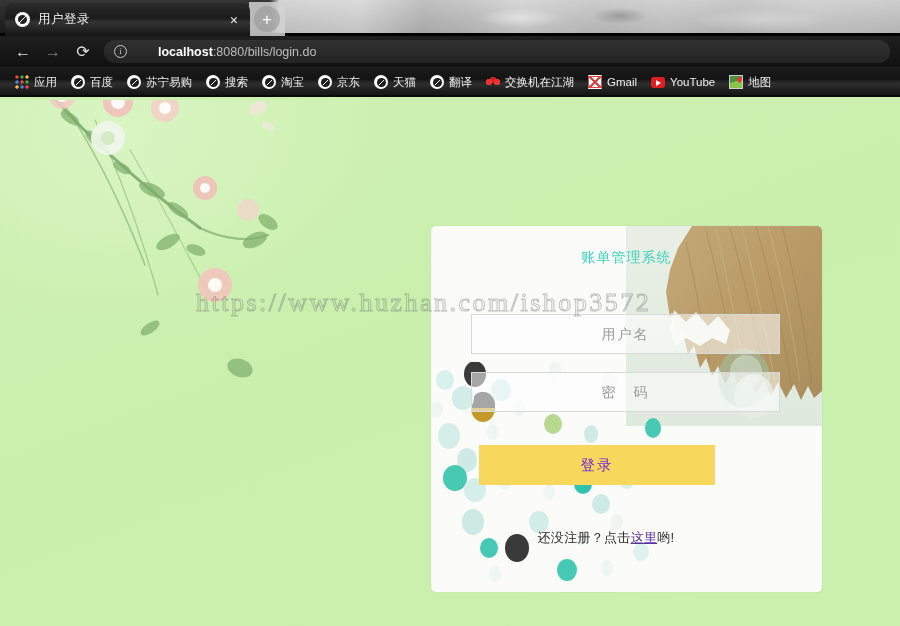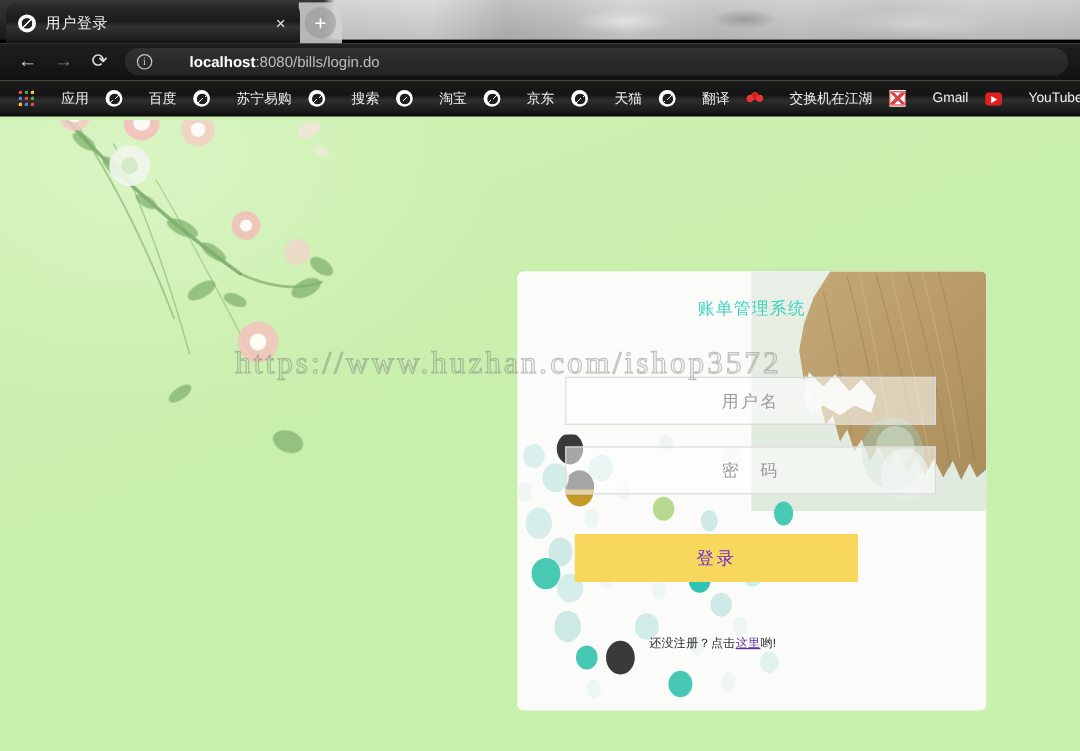--- a/index.html
+++ b/index.html
@@ -182,21 +182,21 @@
   .bookmarks::after {
     content: "";
     position: absolute;
     left: 0; right: 0; bottom: 0;
     height: 2px;
     background: #0a0a0a;
   }
   .bm {
     display: flex;
     align-items: center;
-    gap: 22px;
+    gap: 5px;
     padding: 2px 5px;
     color: #f0f0f0;
     font-size: 11.5px;
     white-space: nowrap;
     flex: 0 0 auto;
   }
   .bm-ico { width: 14px; height: 14px; flex: 0 0 auto; position: relative; }
 
   .ico-apps {
     background:
@@ -360,24 +360,24 @@
     color: #6d28d9;
     font-size: 14.5px;
     letter-spacing: 2px;
     z-index: 3;
     font-family: "Liberation Sans", sans-serif;
     cursor: pointer;
   }
 
   .register-line {
     position: absolute;
-    left: 0; top: 303px;
+    left: 12px; top: 303px;
     width: 326px;
     text-align: center;
-    font-size: 10px;
+    font-size: 13px;
     color: #2a2a2a;
     z-index: 3;
     letter-spacing: .3px;
   }
   .register-link {
     color: #5b2f9e;
     text-decoration: underline;
   }
 
   

